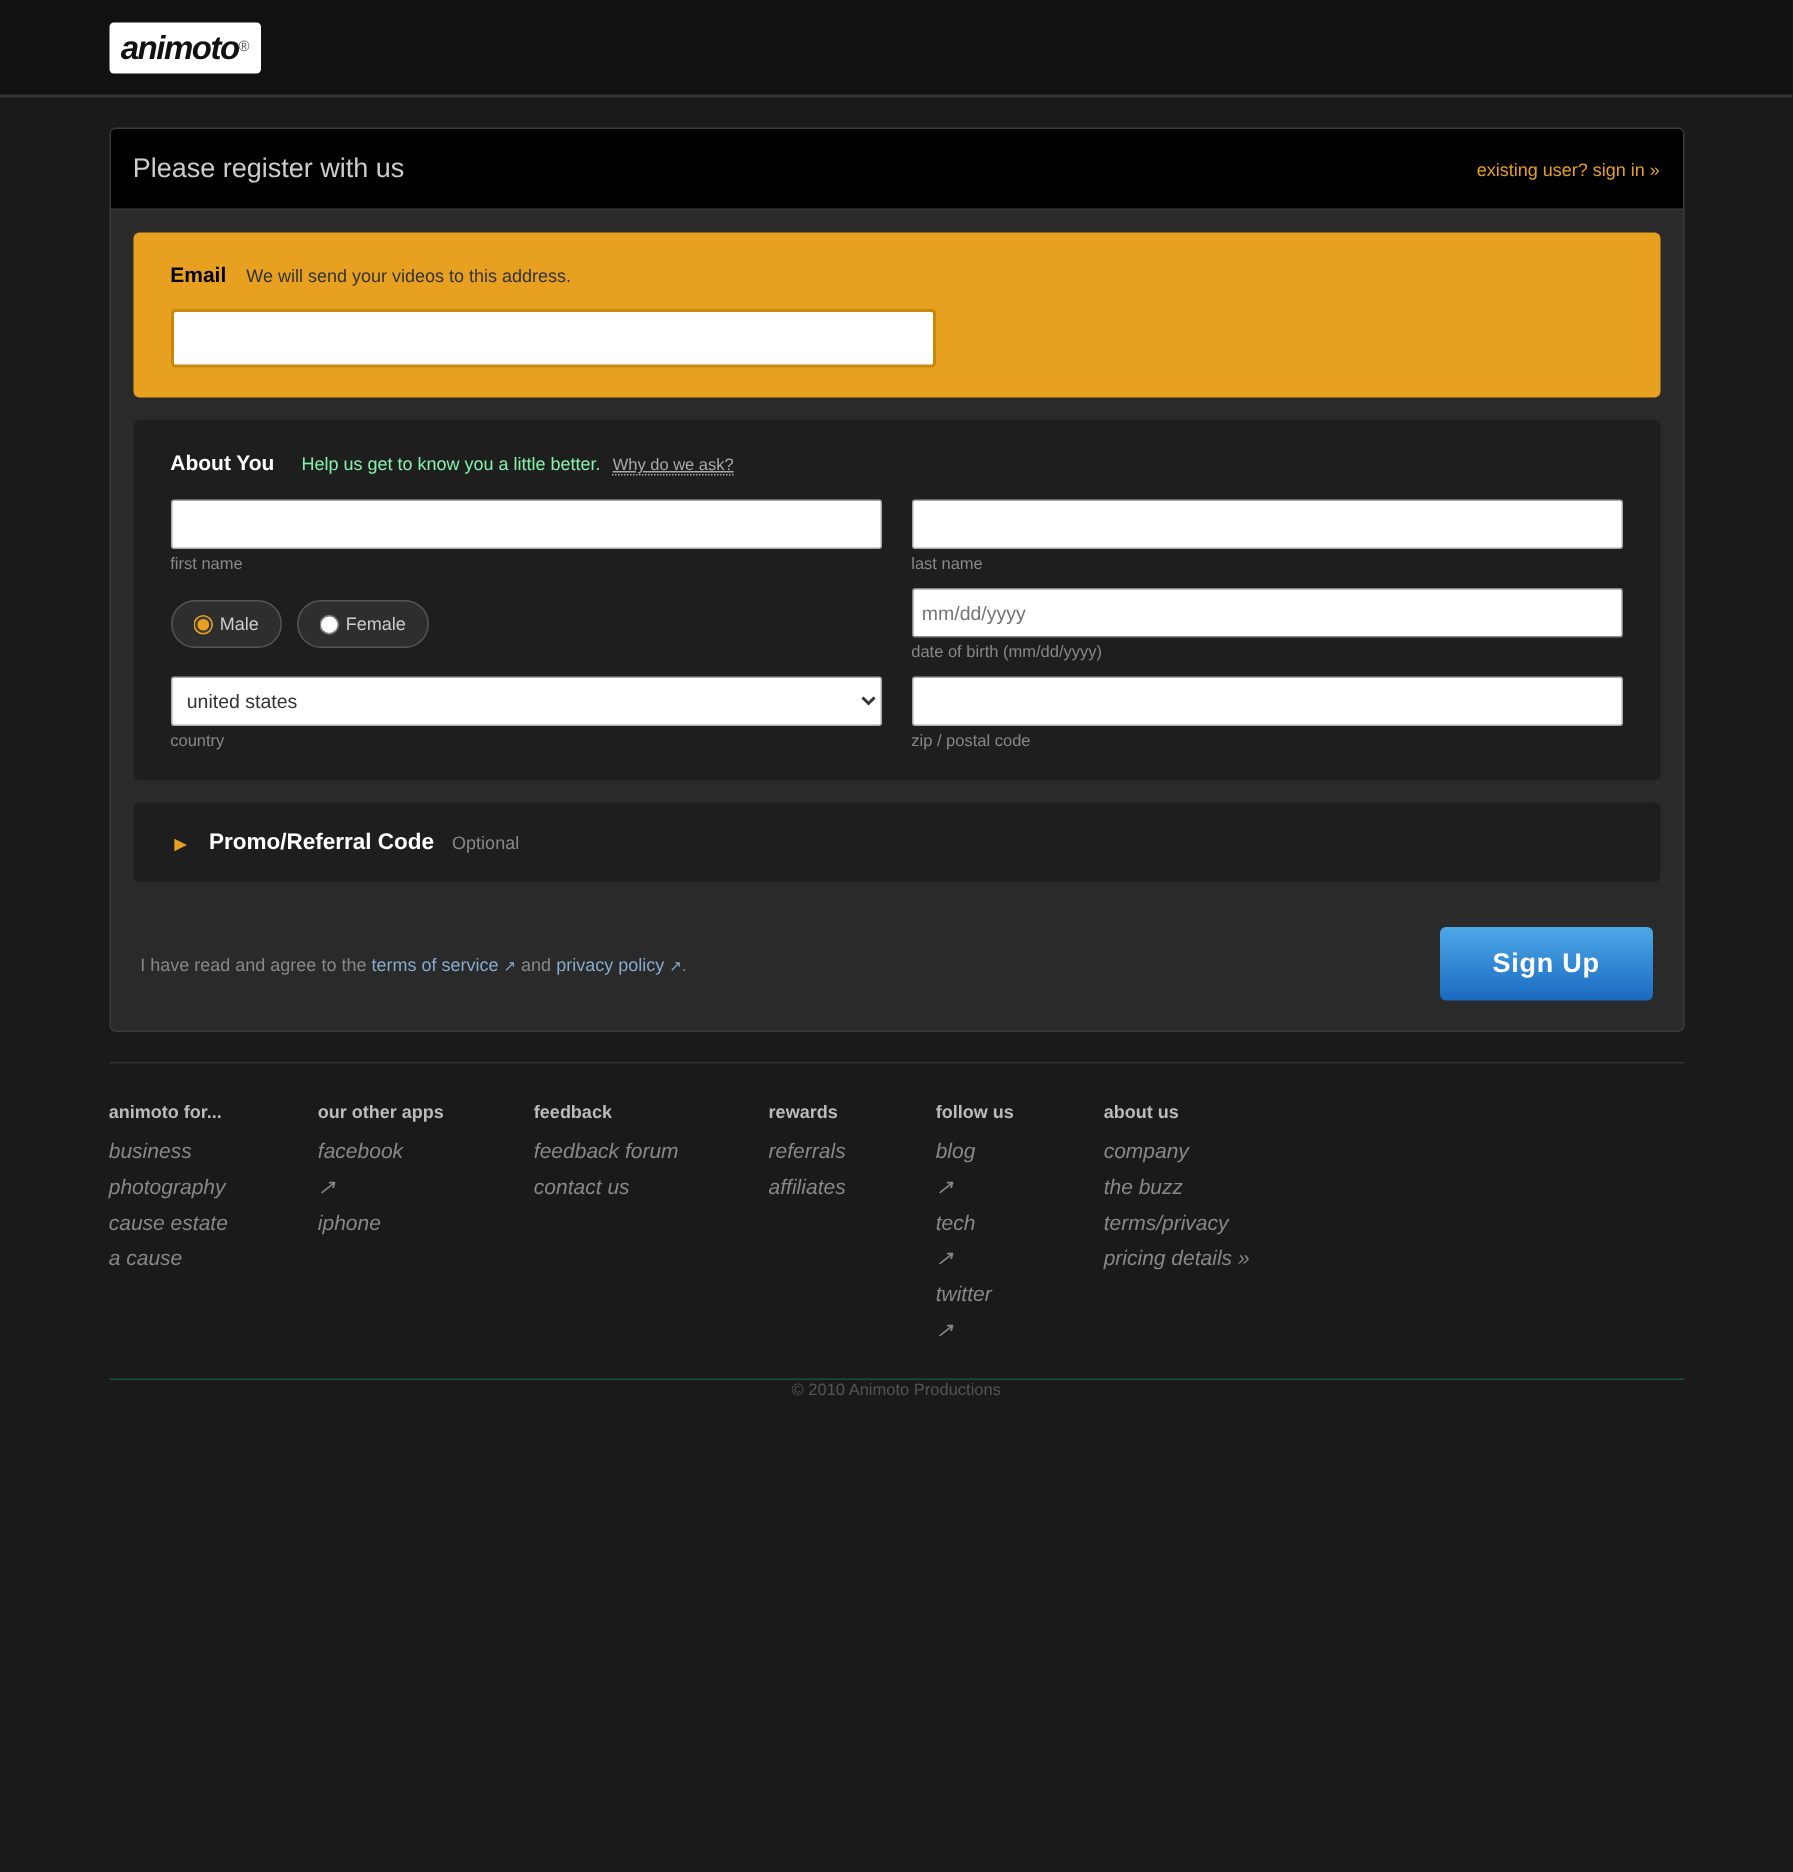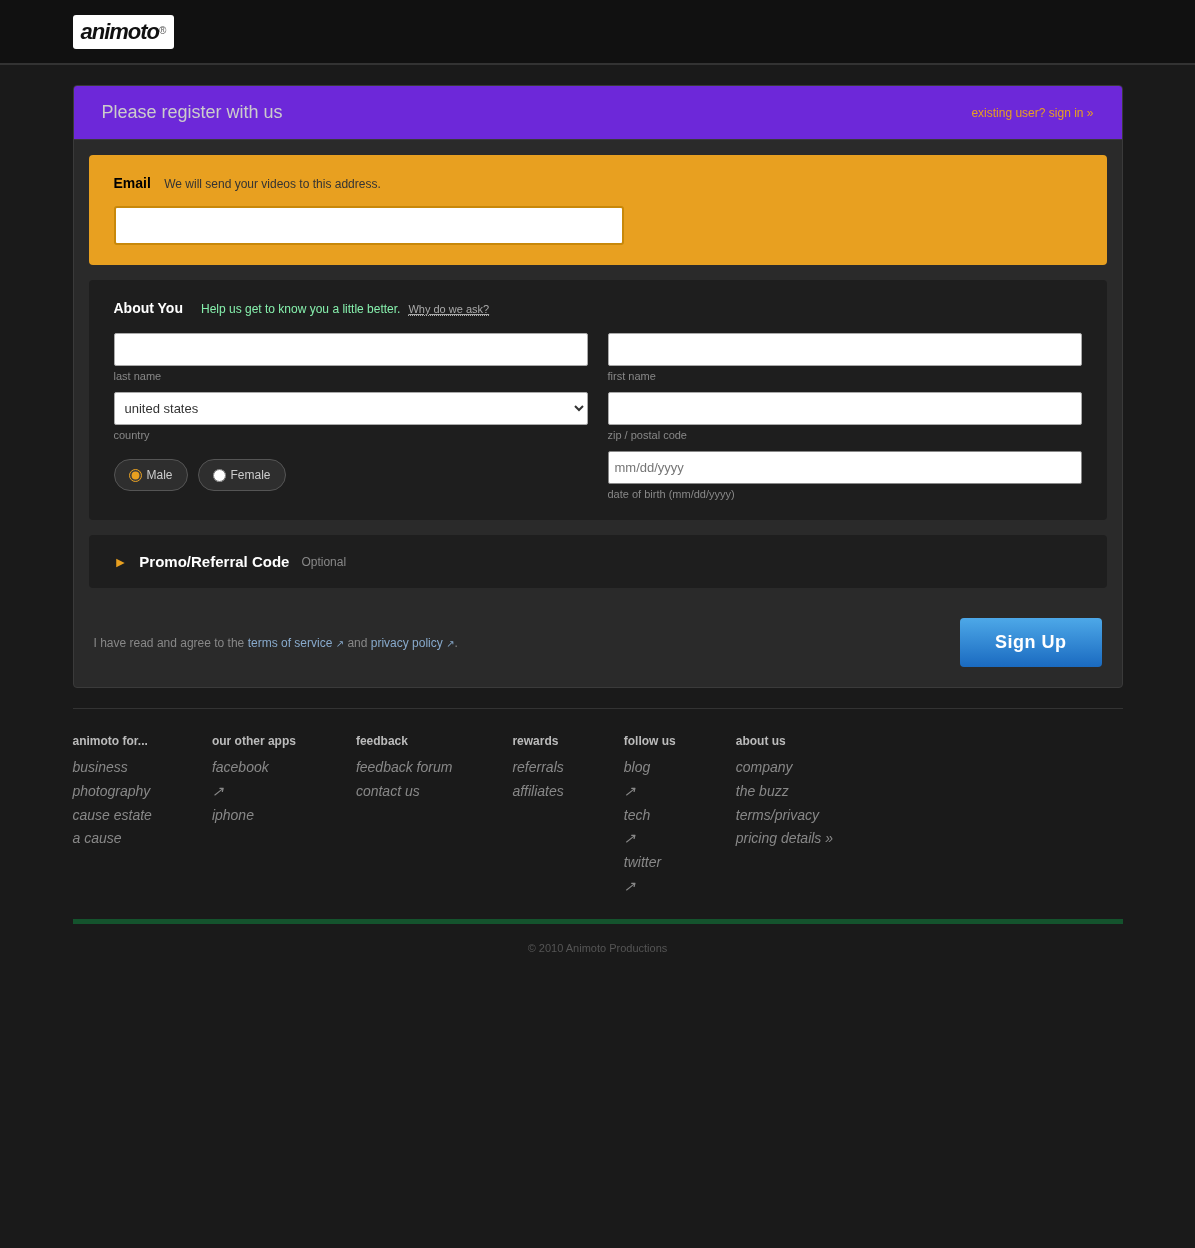--- a/index.html
+++ b/index.html
@@ -52,22 +52,22 @@
 
     
     #register-panel {
       background: #2a2a2a;
       border: 1px solid #3a3a3a;
       border-radius: 4px;
       overflow: hidden;
     }
 
     #register-header {
-      background: #6d28d9;
-      padding: 16px 28px;
+      background: #000000;
+      padding: 16px 15px;
       display: flex;
       align-items: center;
       justify-content: space-between;
       border-bottom: 1px solid #3a3a3a;
     }
     #register-title {
       font-size: 18px;
       color: #ccc;
       font-weight: normal;
     }
@@ -289,22 +289,22 @@
     }
     .ext-link-icon {
       font-size: 9px;
       color: #888;
     }
     .footer-copy {
       text-align: center;
       color: #555;
       font-size: 11px;
       margin-top: 15px;
-      border-top: 5px solid #14532d;
-      padding-top: 18px;
+      border-top: 1px solid #14532d;
+      padding-top: 1px;
     }
 
     .two-col {
       display: flex;
       gap: 20px;
     }
     .two-col .input-col { flex: 1; }
   </style>
 </head>
 <body>
@@ -340,42 +340,25 @@
     <div class="form-section section-dark">
       <div class="about-header">
         <span class="section-title">About You</span>
         <span class="section-subtitle">Help us get to know you a little better.</span>
         <span class="why-link">Why do we ask?</span>
       </div>
 
       <div class="two-col">
         <div class="input-col">
           <input type="text" class="form-input" style="">
+          <div class="input-label">first name</div>
+        </div>
+        <div class="input-col">
+          <input type="text" class="form-input" style="">
           <div class="input-label">last name</div>
-        </div>
-        <div class="input-col">
-          <input type="text" class="form-input" style="">
-          <div class="input-label">first name</div>
-        </div>
-      </div>
-
-      <div class="two-col" style="margin-top:10px;">
-        <div class="input-col">
-          <select class="country-select">
-            <option value="united states" selected="">united states</option>
-            <option value="canada">canada</option>
-            <option value="united kingdom">united kingdom</option>
-            <option value="australia">australia</option>
-            <option value="other">other</option>
-          </select>
-          <div class="input-label">country</div>
-        </div>
-        <div class="input-col">
-          <input type="text" class="form-input" style="">
-          <div class="input-label">zip / postal code</div>
         </div>
       </div>
 
       <div class="two-col" style="margin-top:10px;">
         <div class="input-col">
           <div class="gender-row">
             <label class="gender-option">
               <input type="radio" name="gender" value="male" checked="" style="">
               <span>Male</span>
             </label>
@@ -383,20 +366,37 @@
               <input type="radio" name="gender" value="female" style="">
               <span>Female</span>
             </label>
           </div>
         </div>
         <div class="input-col">
           <input type="text" class="date-input" placeholder="mm/dd/yyyy" style="">
           <div class="input-label">date of birth (mm/dd/yyyy)</div>
         </div>
       </div>
+
+      <div class="two-col" style="margin-top:10px;">
+        <div class="input-col">
+          <select class="country-select">
+            <option value="united states" selected="">united states</option>
+            <option value="canada">canada</option>
+            <option value="united kingdom">united kingdom</option>
+            <option value="australia">australia</option>
+            <option value="other">other</option>
+          </select>
+          <div class="input-label">country</div>
+        </div>
+        <div class="input-col">
+          <input type="text" class="form-input" style="">
+          <div class="input-label">zip / postal code</div>
+        </div>
+      </div>
     </div>
 
     <div class="form-section section-promo">
       <span class="promo-arrow">►</span>
       <span class="promo-title">Promo/Referral Code</span>
       <span class="promo-optional">Optional</span>
     </div>
 
     <div class="terms-row">
       <div class="terms-text">

